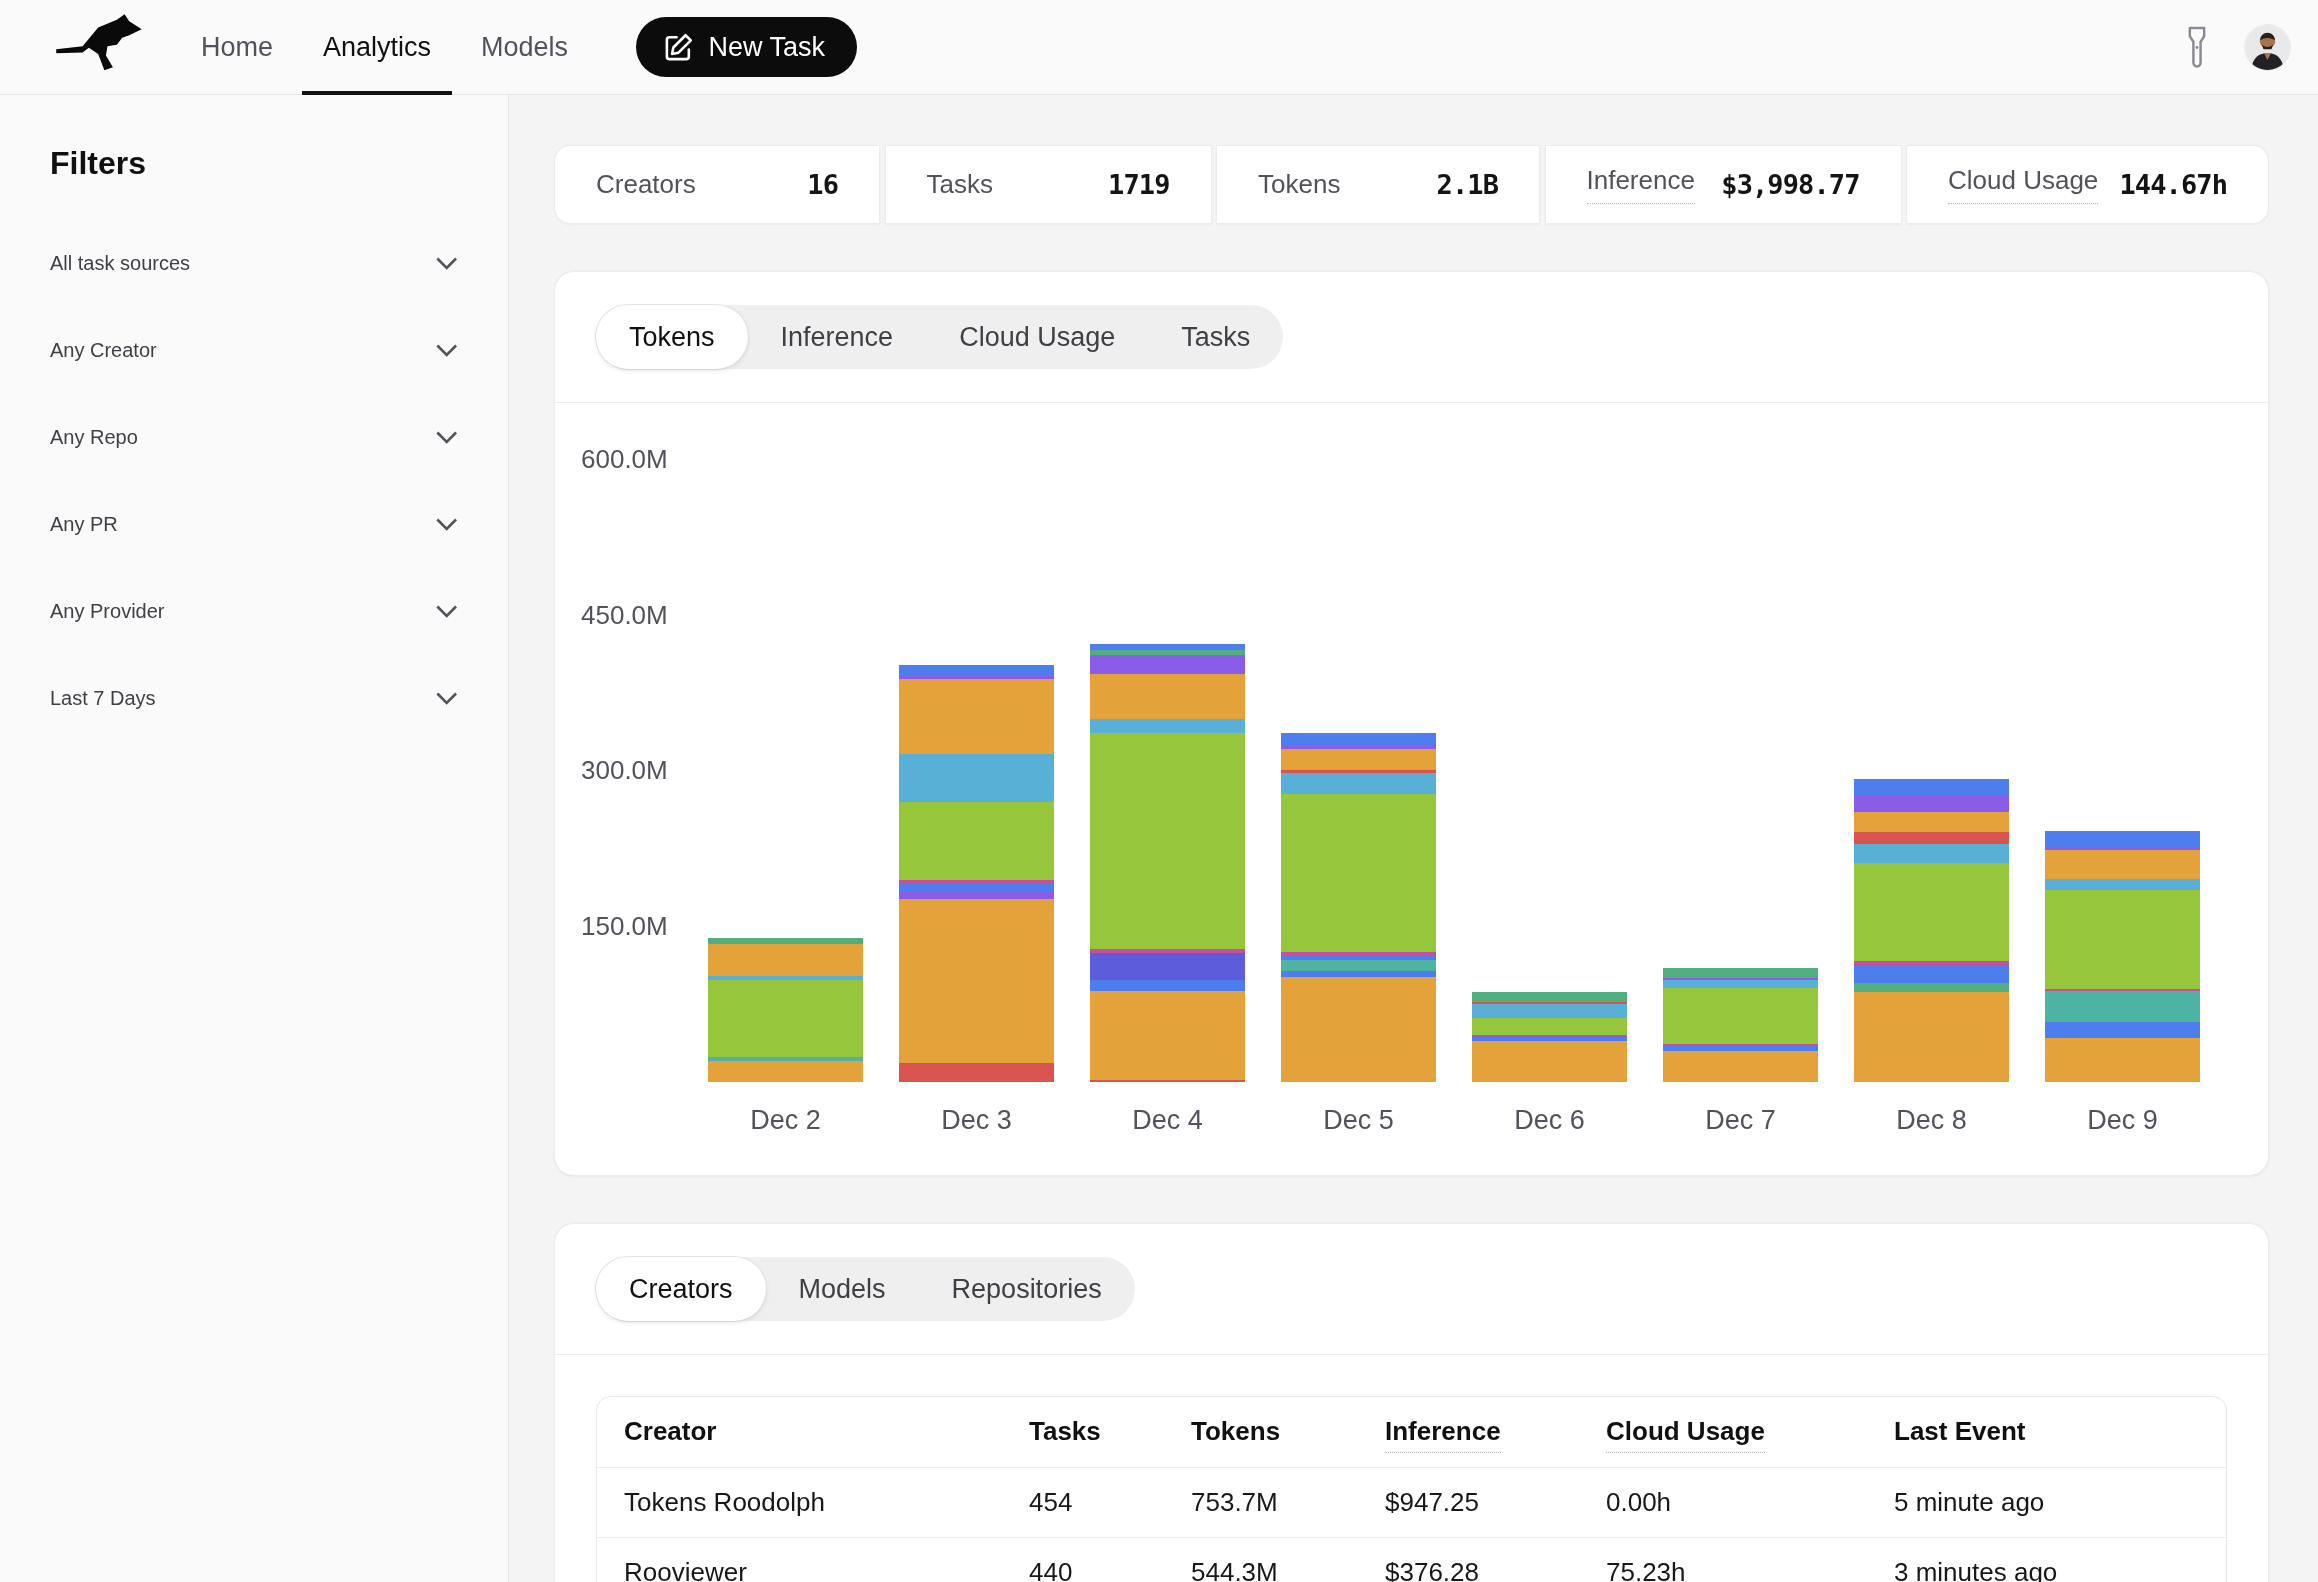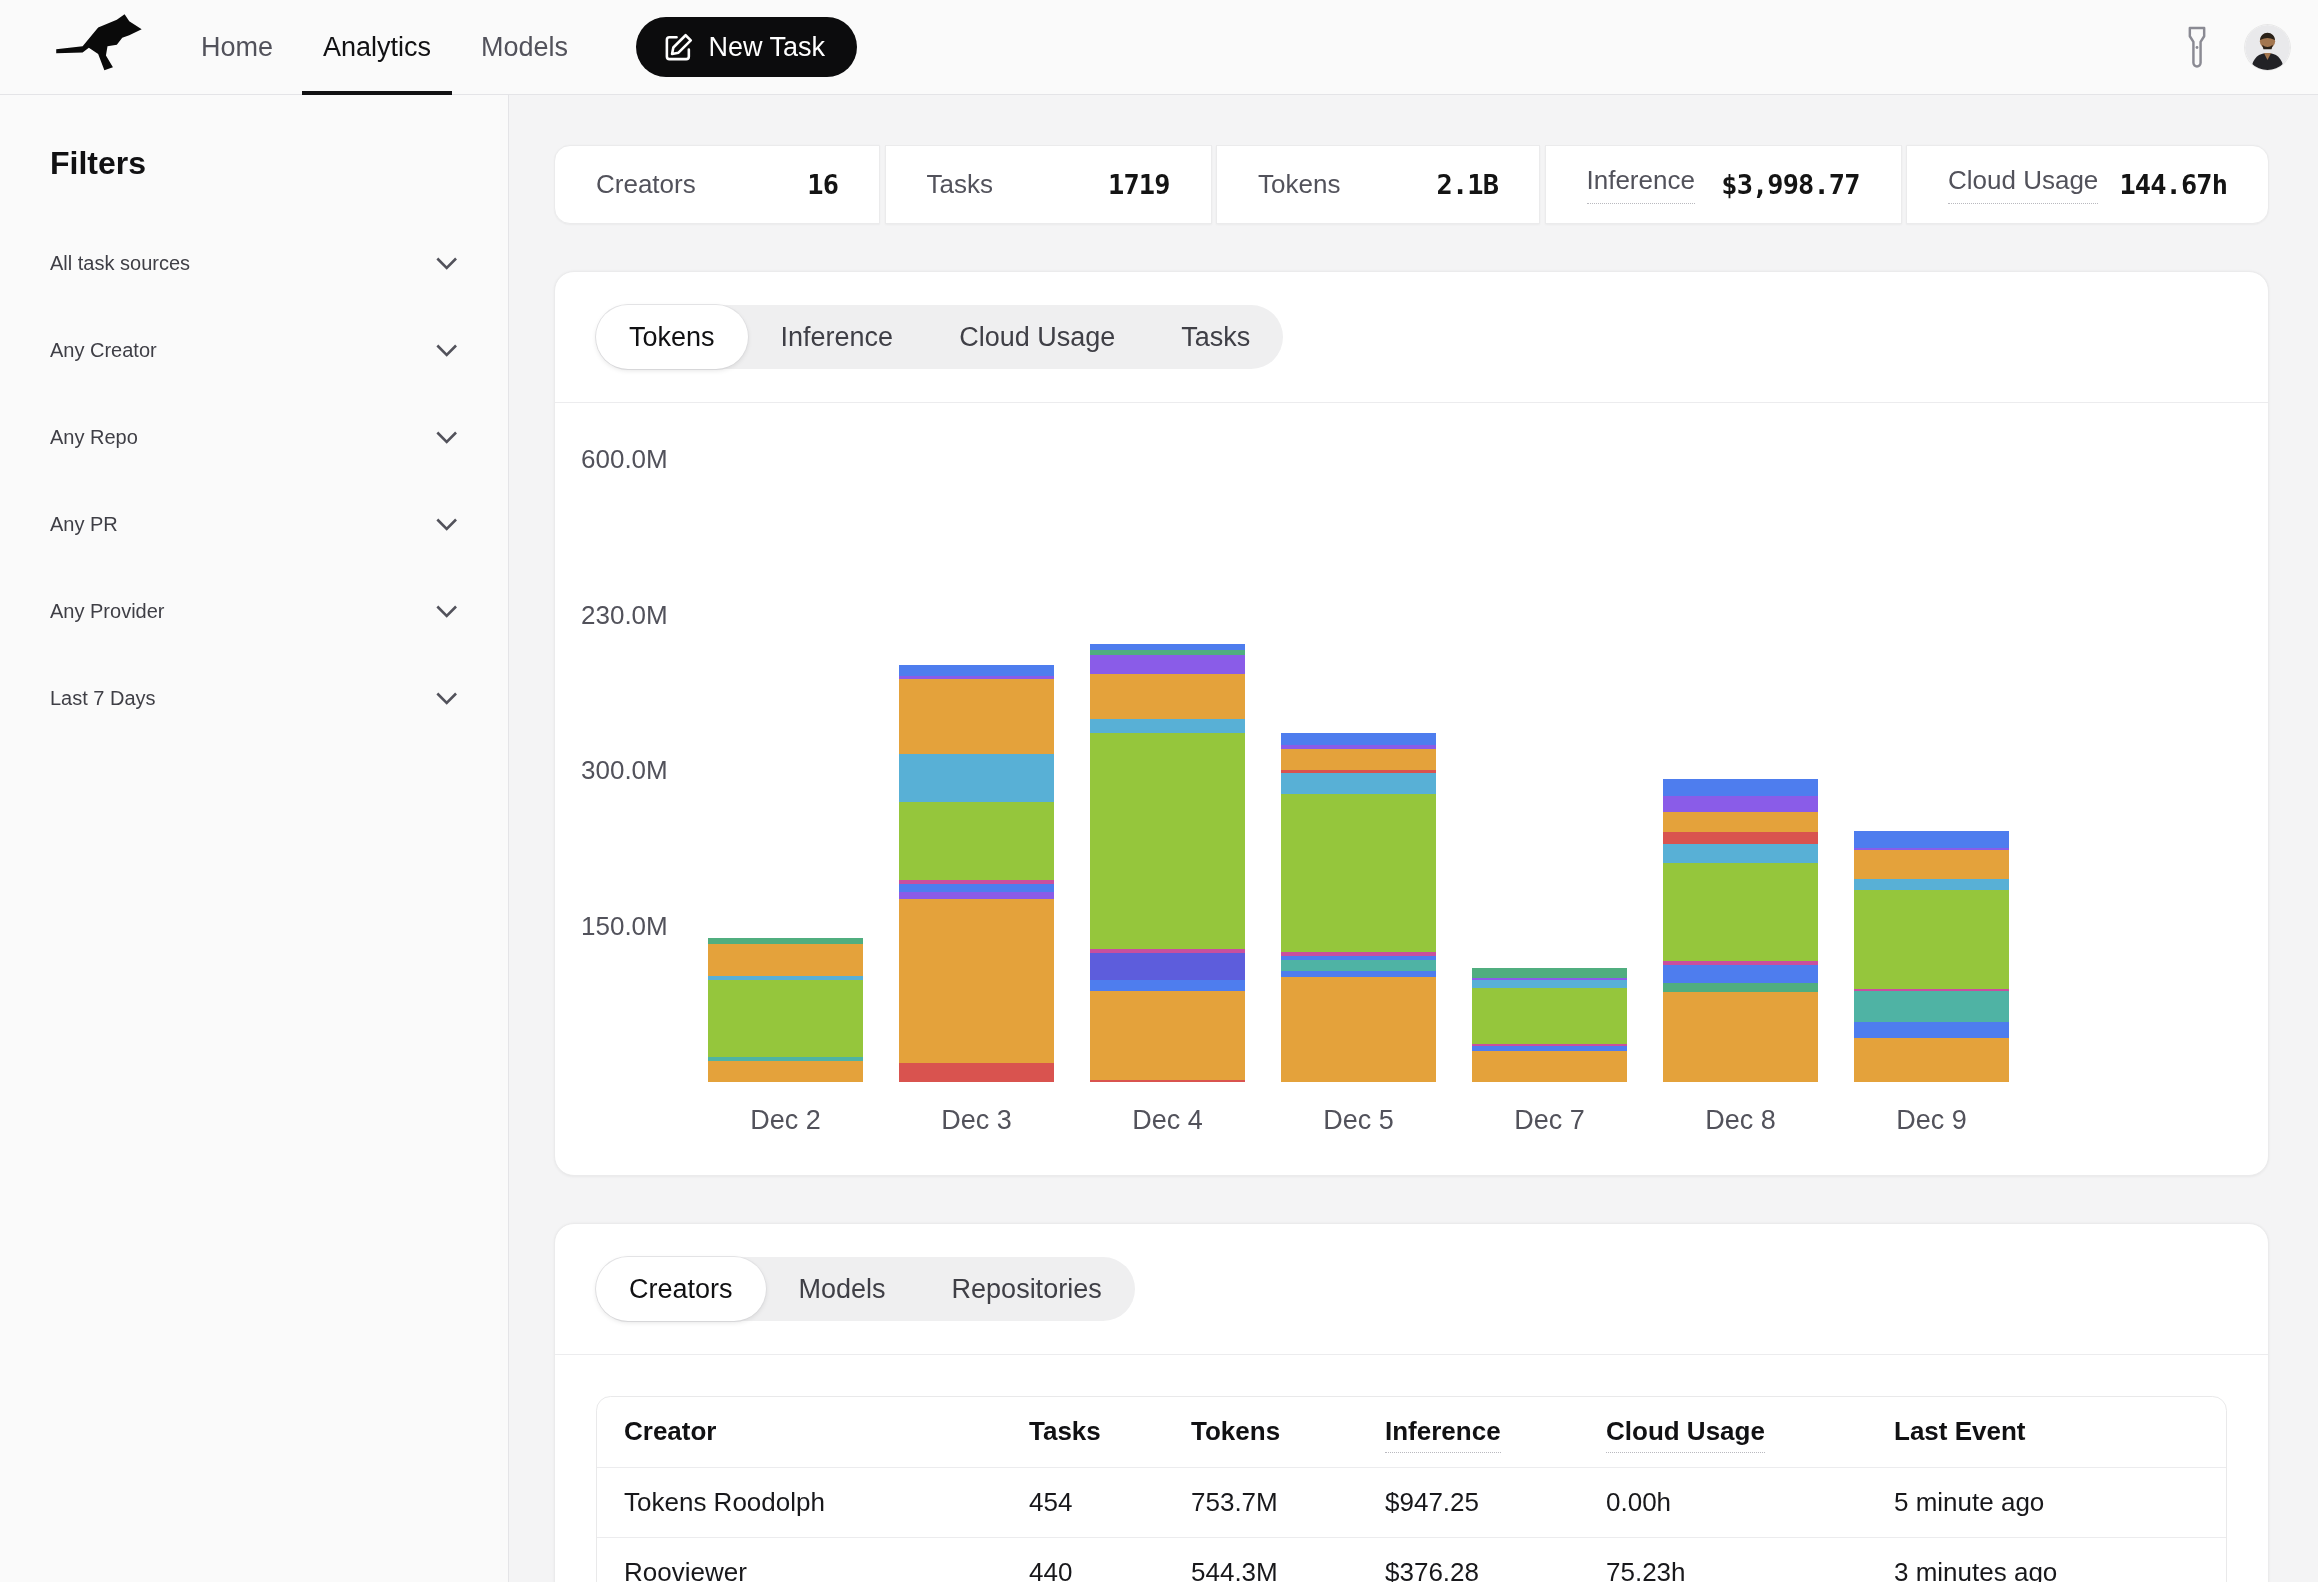--- a/index.html
+++ b/index.html
@@ -219,21 +219,21 @@
       <div class="card-header">
         <div class="tab-group">
           <div class="tab active">Tokens</div>
           <div class="tab">Inference</div>
           <div class="tab">Cloud Usage</div>
           <div class="tab">Tasks</div>
         </div>
       </div>
       <div class="chart-area">
         <span class="ytick t600">600.0M</span>
-        <span class="ytick t450">230.0M</span>
+        <span class="ytick t450">450.0M</span>
         <span class="ytick t300">300.0M</span>
         <span class="ytick t150">150.0M</span>
         <div class="bars-row">
             <div class="bar-slot">
               <div class="bar">
                 <div class="bar-seg" style="height: 21px; background: rgb(228, 162, 59);"></div>
                 <div class="bar-seg" style="height: 4.1px; background: rgb(79, 179, 164);"></div>
                 <div class="bar-seg" style="height: 77px; background: rgb(149, 198, 60);"></div>
                 <div class="bar-seg" style="height: 4.1px; background: rgb(88, 176, 214);"></div>
                 <div class="bar-seg" style="height: 32px; background: rgb(228, 162, 59);"></div>
@@ -280,20 +280,32 @@
                 <div class="bar-seg" style="height: 4.1px; background: rgb(78, 125, 238);"></div>
                 <div class="bar-seg" style="height: 4.1px; background: rgb(201, 79, 158);"></div>
                 <div class="bar-seg" style="height: 158px; background: rgb(149, 198, 60);"></div>
                 <div class="bar-seg" style="height: 21px; background: rgb(88, 176, 214);"></div>
                 <div class="bar-seg" style="height: 3.2px; background: rgb(217, 83, 79);"></div>
                 <div class="bar-seg" style="height: 21px; background: rgb(228, 162, 59);"></div>
                 <div class="bar-seg" style="height: 4.1px; background: rgb(138, 92, 232);"></div>
                 <div class="bar-seg" style="height: 12.4px; background: rgb(78, 125, 238);"></div>
               </div>
               <span class="bar-xlabel">Dec 5</span>
+            </div>
+            <div class="bar-slot">
+              <div class="bar">
+                <div class="bar-seg" style="height: 41px; background: rgb(228, 162, 59);"></div>
+                <div class="bar-seg" style="height: 4.1px; background: rgb(78, 125, 238);"></div>
+                <div class="bar-seg" style="height: 2.1px; background: rgb(138, 92, 232);"></div>
+                <div class="bar-seg" style="height: 16.7px; background: rgb(149, 198, 60);"></div>
+                <div class="bar-seg" style="height: 14.5px; background: rgb(88, 176, 214);"></div>
+                <div class="bar-seg" style="height: 2.1px; background: rgb(217, 83, 79);"></div>
+                <div class="bar-seg" style="height: 9.4px; background: rgb(80, 174, 127);"></div>
+              </div>
+              <span class="bar-xlabel">Dec 6</span>
             </div>
             <div class="bar-slot">
               <div class="bar">
                 <div class="bar-seg" style="height: 31px; background: rgb(228, 162, 59);"></div>
                 <div class="bar-seg" style="height: 5.2px; background: rgb(78, 125, 238);"></div>
                 <div class="bar-seg" style="height: 2.1px; background: rgb(201, 79, 158);"></div>
                 <div class="bar-seg" style="height: 56px; background: rgb(149, 198, 60);"></div>
                 <div class="bar-seg" style="height: 7.3px; background: rgb(88, 176, 214);"></div>
                 <div class="bar-seg" style="height: 2.1px; background: rgb(138, 92, 232);"></div>
                 <div class="bar-seg" style="height: 10.4px; background: rgb(80, 174, 127);"></div>

